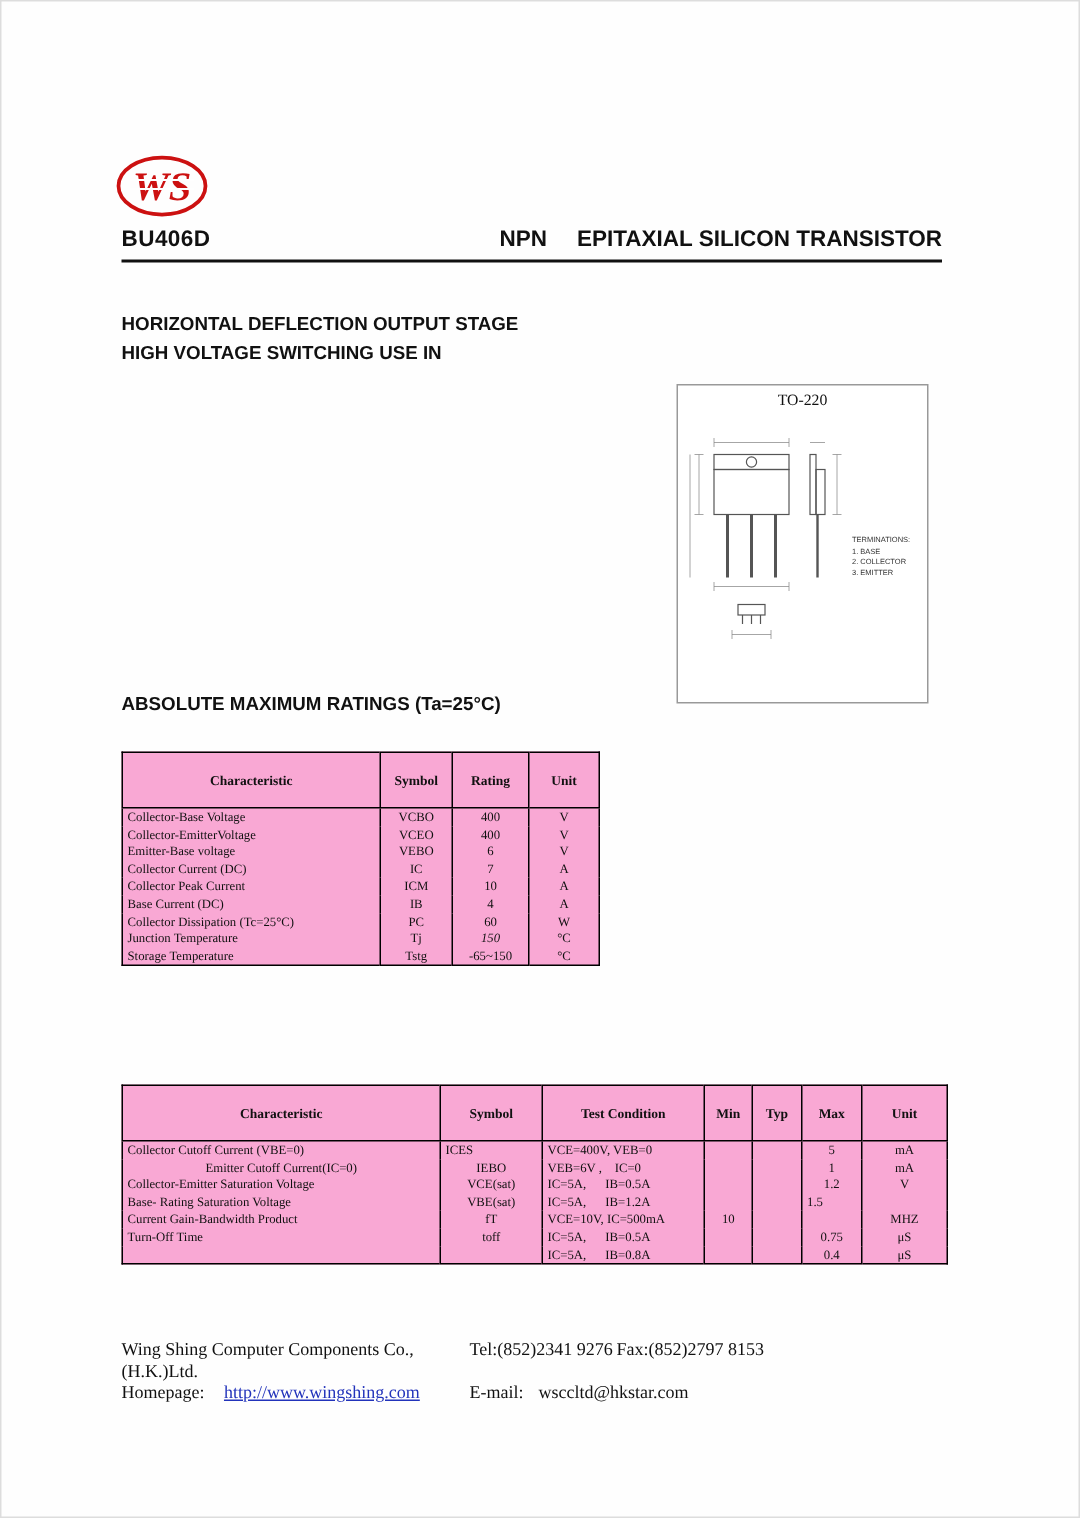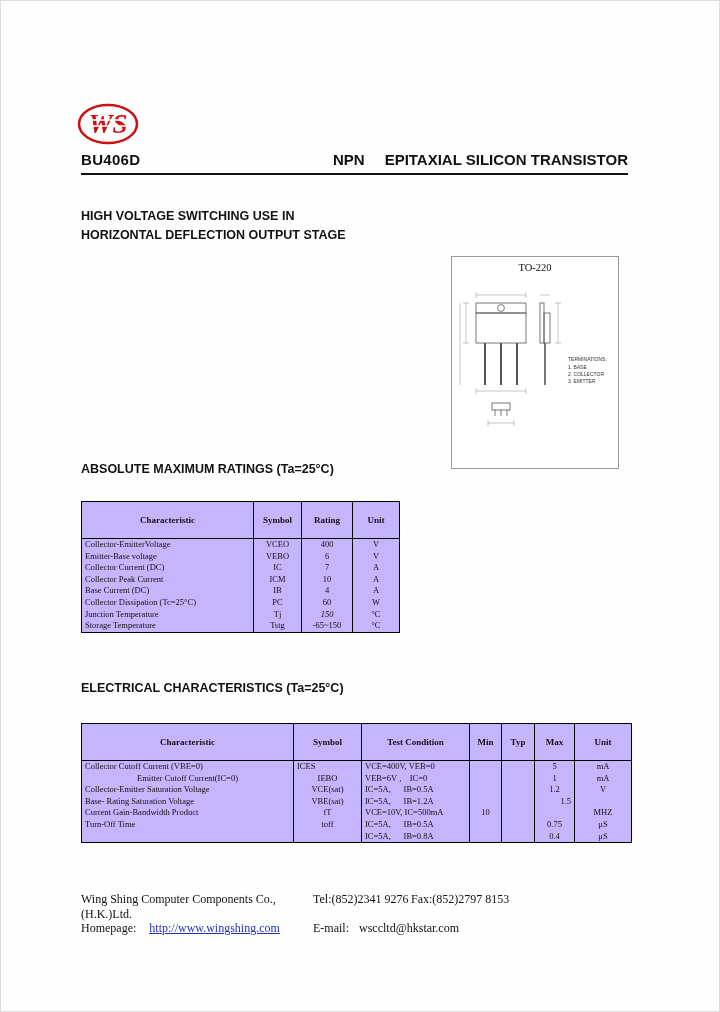--- a/index.html
+++ b/index.html
@@ -22,21 +22,21 @@
 
   .pkg-box { position:absolute; left:450px; top:255px; width:168px; height:213px; border:1px solid #999; background:#fff; }
   .pkg-label { text-align:center; font-size:10.5px; margin-top:5px; }
   .pkg-svg { display:block; margin:0 auto; }
   .pkg-svg .term { font-family:"Liberation Sans", sans-serif; font-size:5px; fill:#333; }
 
   .section-title { position:absolute; left:80px; font-family:"Liberation Sans", sans-serif; font-weight:bold; font-size:12.5px; }
   #abs-title  { top:461px; }
   #elec-title { top:680px; }
 
-  table { border-collapse:collapse; position:absolute; table-layout:fixed; background:#c4b5fd; border:1px solid #000; }
+  table { border-collapse:collapse; position:absolute; table-layout:fixed; background:#f9a8d4; border:1px solid #000; }
   th, td { border-left:1px solid #000; font-size:8.5px; padding:0 3px; height:11.6px; line-height:11.6px;
            white-space:pre; overflow:hidden; font-family:"Liberation Serif", serif; }
   th:first-child, td:first-child { border-left:0; }
   thead th { border-bottom:1px solid #000; height:37px; font-weight:bold; text-align:center; font-size:9px; white-space:normal; line-height:11px; vertical-align:middle; }
   #abs-table  { left:80px; top:500px; width:318px; }
   #elec-table { left:80px; top:722px; width:550px; }
 
   .footer { position:absolute; left:80px; top:891px; width:546px; font-size:12px; line-height:14.5px; }
   .footer .row { display:flex; align-items:baseline; }
   .footer .c1 { width:232px; flex:0 0 232px; }
@@ -59,22 +59,22 @@
   </div>
 
   <div class="header">
     <span class="part-no">BU406D</span>
     <span class="doc-title">
       <span class="npn">NPN</span><span>EPITAXIAL SILICON TRANSISTOR</span>
     </span>
   </div>
 
   <div class="subtitle">
+    <div>HORIZONTAL DEFLECTION OUTPUT STAGE</div>
     <div>HIGH VOLTAGE SWITCHING USE IN</div>
-    <div>HORIZONTAL DEFLECTION OUTPUT STAGE</div>
   </div>
 
   <div class="pkg-box">
     <div class="pkg-label">TO-220</div>
     <svg class="pkg-svg" width="166" height="185" viewBox="0 0 166 185">
       <g stroke="#555" stroke-width="0.8" fill="none">
 
         <rect x="24" y="30" width="50" height="10"></rect>
         <circle cx="49" cy="35" r="3.4"></circle>
 
@@ -130,20 +130,26 @@
     <thead>
       <tr>
         <th>Characteristic</th>
         <th>Symbol</th>
         <th>Rating</th>
         <th>Unit</th>
       </tr>
     </thead>
     <tbody>
         <tr>
+          <td style="text-align: left;">Collector-Base Voltage</td>
+          <td style="text-align: center;">VCBO</td>
+          <td style="text-align: center;">400</td>
+          <td style="text-align: center;">V</td>
+        </tr>
+        <tr>
           <td style="text-align: left;">Collector-EmitterVoltage</td>
           <td style="text-align: center;">VCEO</td>
           <td style="text-align: center;">400</td>
           <td style="text-align: center;">V</td>
         </tr>
         <tr>
           <td style="text-align: left;">Emitter-Base voltage</td>
           <td style="text-align: center;">VEBO</td>
           <td style="text-align: center;">6</td>
           <td style="text-align: center;">V</td>
@@ -180,21 +186,20 @@
         </tr>
         <tr>
           <td style="text-align: left;">Storage Temperature</td>
           <td style="text-align: center;">Tstg</td>
           <td style="text-align: center;">-65~150</td>
           <td style="text-align: center;">°C</td>
         </tr>
       </tbody>
   </table>
 
-  <div class="section-title" id="elec-title">ELECTRICAL CHARACTERISTICS (Ta=25°C)</div>
   <table id="elec-table">
     <colgroup>
       <col style="width:212px">
         <col style="width:68px">
         <col style="width:108px">
       <col style="width:32px">
         <col style="width:33px">
         <col style="width:40px">
         <col style="width:57px">
     </colgroup>
@@ -236,21 +241,21 @@
           <td style="text-align: center;"></td>
           <td style="text-align: center;">1.2</td>
           <td style="text-align: center;">V</td>
         </tr>
         <tr>
           <td style="text-align: left;">Base- Rating Saturation Voltage</td>
           <td style="text-align: center;">VBE(sat)</td>
           <td style="text-align: left;">IC=5A,      IB=1.2A</td>
           <td style="text-align: center;"></td>
           <td style="text-align: center;"></td>
-          <td style="text-align: right;">1.5</td>
+          <td style="text-align: left;">1.5</td>
           <td style="text-align: center;"></td>
         </tr>
         <tr>
           <td style="text-align: left;">Current Gain-Bandwidth Product</td>
           <td style="text-align: center;">fT</td>
           <td style="text-align: left;">VCE=10V, IC=500mA</td>
           <td style="text-align: center;">10</td>
           <td style="text-align: center;"></td>
           <td style="text-align: center;"></td>
           <td style="text-align: center;">MHZ</td>

